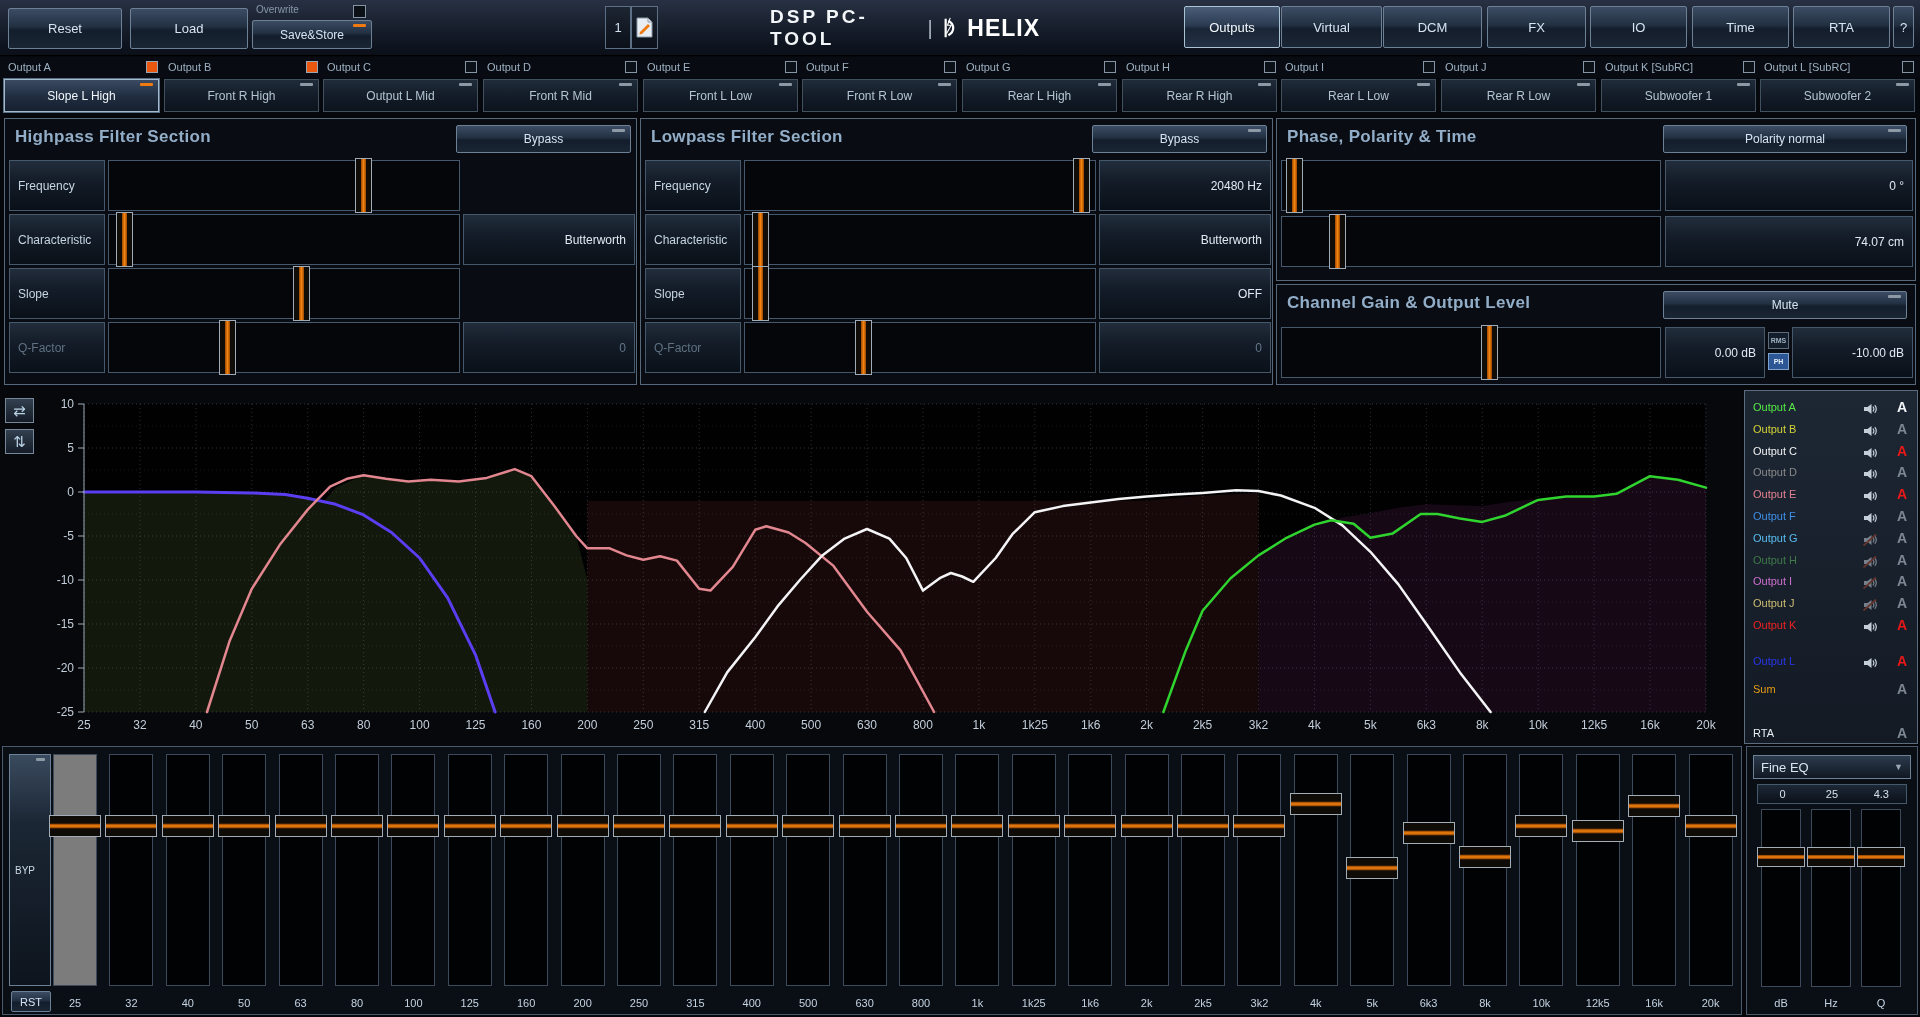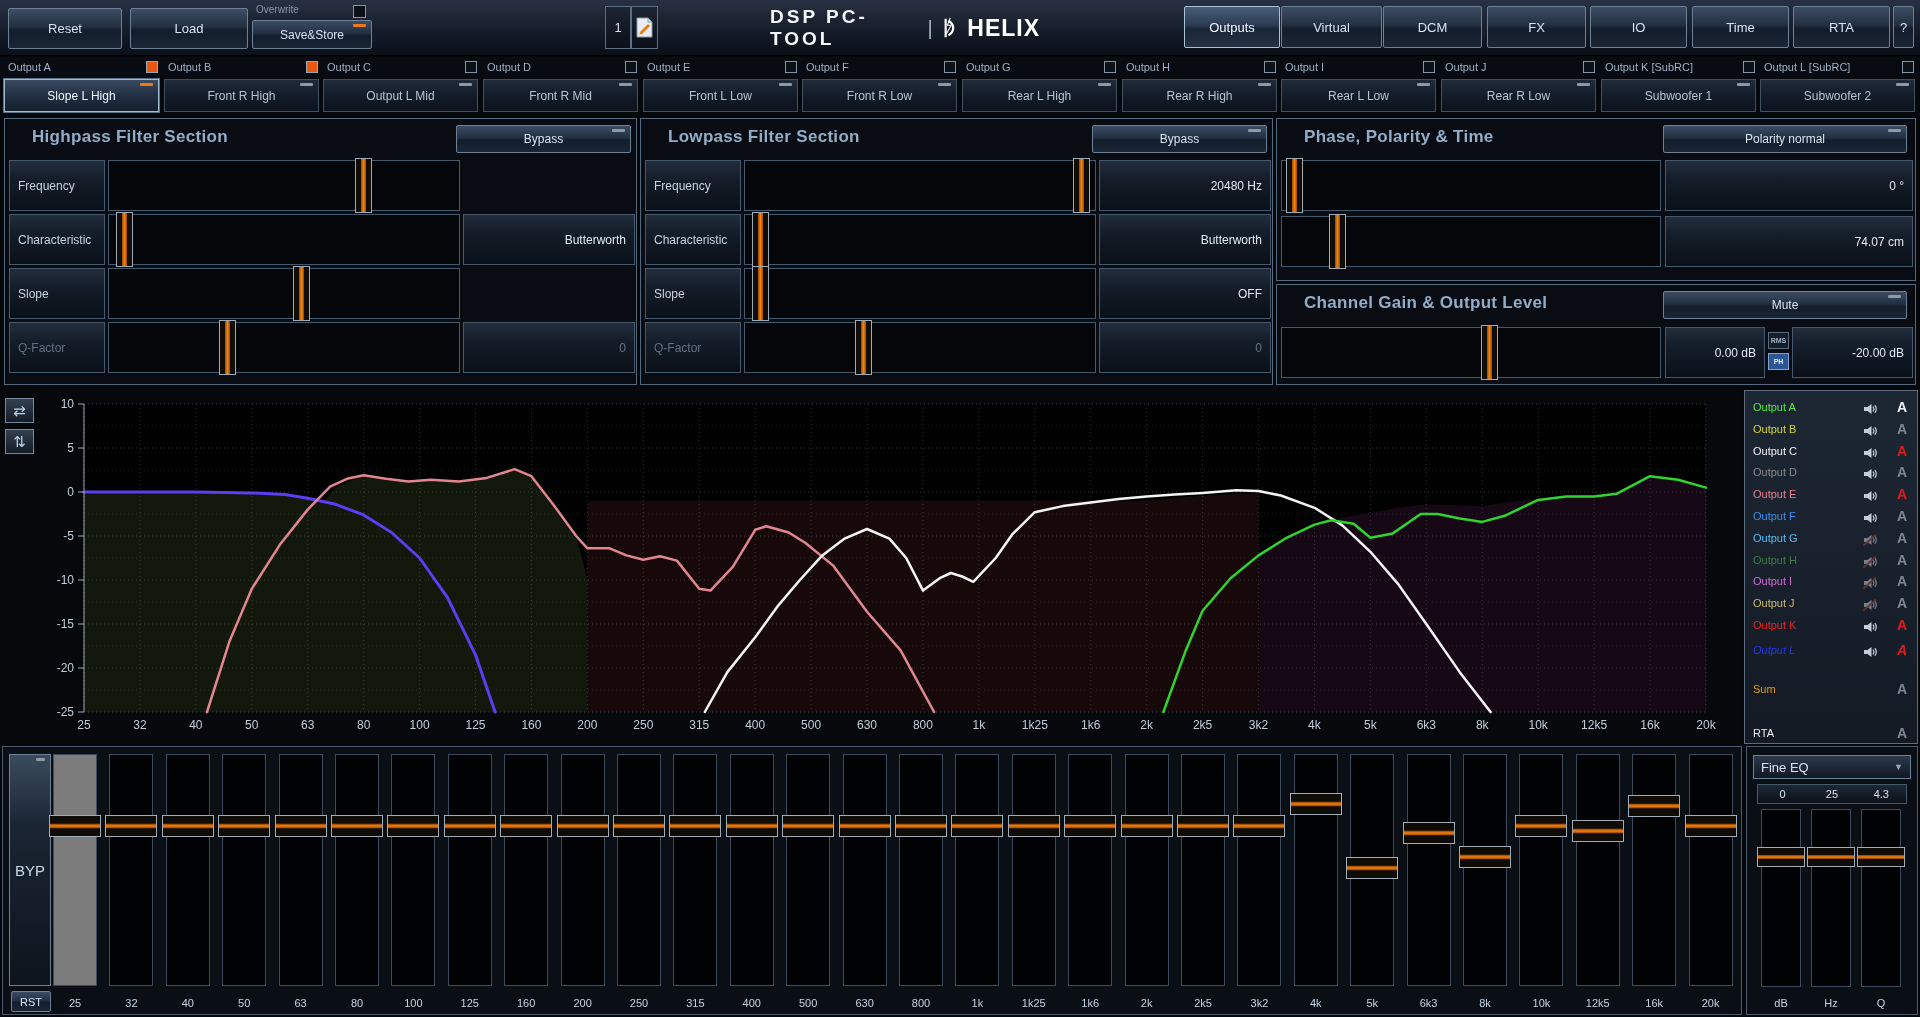--- a/index.html
+++ b/index.html
@@ -38,21 +38,21 @@
   
   .tabrow { position:absolute; left:0; top:78px; width:1920px; height:37px; background:#05080d; }
   .tab { position:absolute; top:1px; height:33px; display:flex; align-items:center; justify-content:center;
          font-size:12px; color:#b4c4d2; background:linear-gradient(180deg,#202b3a 0%,#121b27 55%,#0c131d 100%);
          border:1px solid #40505f; cursor:pointer; }
   .tab.active { color:#f2f7fb; border:1px solid #a3bbcc; box-shadow:0 0 0 1px #5a7086;
                 background:linear-gradient(180deg,#3a4a61 0%,#202d40 55%,#15202f 100%); }
 
   
   .panel { position:absolute; background:#090d13; border:1px solid #55687c; }
-  .ptitle { position:absolute; left:10px; top:8px; font-size:17px; font-weight:bold; color:#92adc7; letter-spacing:0.3px;margin-left:17px; }
+  .ptitle { position:absolute; left:10px; top:8px; font-size:17px; font-weight:bold; color:#92adc7; letter-spacing:0.3px; }
   .prow { position:absolute; left:4px; right:4px; height:51px; }
   .cell { position:absolute; top:0; bottom:0; border:1px solid #46586c;
           background:linear-gradient(180deg,#222d3c 0%,#131c28 40%,#0a1018 100%);
           display:flex; align-items:center; font-size:12px; color:#c6d5e2; }
   .cell.label { padding-left:8px; }
   .cell.value { justify-content:flex-end; padding-right:8px; color:#dfeaf4; }
   .cell.slider { background:#04060a; }
   .dim .cell { color:#5f7183; }
   .dim .cell.value { color:#64768a; }
   .vhandle { position:absolute; top:-3px; bottom:-3px; width:17px; border:1px solid #9fabb7;
@@ -78,21 +78,21 @@
   
   .eqpanel { position:absolute; left:2px; top:746px; width:1740px; height:269px; background:#0a0e15; border:1px solid #4a5a6c; }
   .finepanel { position:absolute; left:1746px; top:746px; width:172px; height:269px; background:#0a0e15; border:1px solid #4a5a6c; }
   .eqtrack { position:absolute; width:44px; background:#010204; border:1px solid #3c4a5b; }
   .eqtrack.selected { background:#7c7c7c; }
   .eqhandle { position:absolute; width:52px; height:22px; border:1px solid #a2adb8; z-index:3;
               background:linear-gradient(180deg,#0f0b06 0%,#0f0b06 36%,#a85206 42%,#f5830f 50%,#a85206 58%,#0f0b06 64%,#0f0b06 100%); }
   .eqlabel { position:absolute; width:56px; text-align:center; font-size:11px; color:#c5d4e2; }
   .bypbtn { position:absolute; left:6px; top:7px; width:42px; height:232px;
             background:linear-gradient(180deg,#3a4a5e 0%,#1b2634 30%,#0d141d 100%); border:1px solid #6c8096;
-            color:#cbdae8; font-size:15px; display:flex; align-items:center; padding-left:5px; cursor:pointer; }
+            color:#cbdae8; font-size:10px; display:flex; align-items:center; padding-left:5px; cursor:pointer; }
   .rstbtn { position:absolute; left:8px; top:244px; width:40px; height:21px; font-size:11px; }
   .fine-dd { position:absolute; left:6px; top:8px; width:158px; height:24px;
              background:linear-gradient(180deg,#2c3a4c,#101823); border:1px solid #6c8096;
              display:flex; align-items:center; padding:0 7px; font-size:13px; color:#d8e5f0; cursor:pointer; }
   .fine-dd .arrow { margin-left:auto; font-size:9px; color:#9aa8b6; }
   .fine-vals { position:absolute; left:10px; top:37px; width:150px; height:20px; border:1px solid #46586c;
                background:linear-gradient(180deg,#1d2836,#0b1119); display:flex; font-size:11px; color:#d4e0ea; }
   .fine-vals span { flex:1; text-align:center; line-height:19px; }
   .fine-lab { position:absolute; width:44px; text-align:center; font-size:11px; color:#c5d4e2; }
 </style>
@@ -334,21 +334,21 @@
       <div class="cell value" style="left:384px;width:100px;">
           <span>0.00 dB</span>
         </div>
       <div class="minitoggle" style="left:487px;top:5px;background:#141e2a;border:1px solid #5c6c7c;color:#9fb2c2;">
           <span>RMS</span>
         </div>
       <div class="minitoggle" style="left:487px;top:26px;background:#2d5694;border:1px solid #7fa2cc;color:#e6f0fa;">
           <span>PH</span>
         </div>
       <div class="cell value" style="left:511px;width:121px;">
-          <span>-20.00 dB</span>
+          <span>-10.00 dB</span>
         </div>
     </div>
   </div>
 
   <div class="graph">
     <div class="gbtn" style="left:5px;top:10px;">
         <span>⇄</span>
       </div>
     <div class="gbtn" style="left:5px;top:41px;">
         <span>⇅</span>
@@ -554,21 +554,21 @@
       </div>
       <div class="lrow" style="top: 225px; position: absolute;">
         <span class="name" style="color: rgb(238, 34, 34);">Output K</span>
         <span class="spk"><svg width="14" height="12" viewBox="0 0 14 12">
             <path d="M1 4 L4.5 4 L8.5 1 L8.5 11 L4.5 8 L1 8 Z" fill="#c4ced8"></path>
       <path d="M10 3.5 q1.8 2.5 0 5" stroke="#c4ced8" stroke-width="1.2" fill="none"></path>
       <path d="M11.8 2.2 q3 3.8 0 7.6" stroke="#c4ced8" stroke-width="1.2" fill="none"></path>
           </svg></span>
         <span class="amon red">A</span>
       </div>
-      <div class="lrow" style="top: 250px; position: absolute; font-style: italic;">
+      <div class="lrow" style="top: 261px; position: absolute;">
         <span class="name" style="color: rgb(42, 53, 232);">Output L</span>
         <span class="spk"><svg width="14" height="12" viewBox="0 0 14 12">
             <path d="M1 4 L4.5 4 L8.5 1 L8.5 11 L4.5 8 L1 8 Z" fill="#c4ced8"></path>
       <path d="M10 3.5 q1.8 2.5 0 5" stroke="#c4ced8" stroke-width="1.2" fill="none"></path>
       <path d="M11.8 2.2 q3 3.8 0 7.6" stroke="#c4ced8" stroke-width="1.2" fill="none"></path>
           </svg></span>
         <span class="amon red">A</span>
       </div>
       <div class="lrow" style="top: 289px; position: absolute;">
         <span class="name" style="color: rgb(232, 155, 20);">Sum</span>

